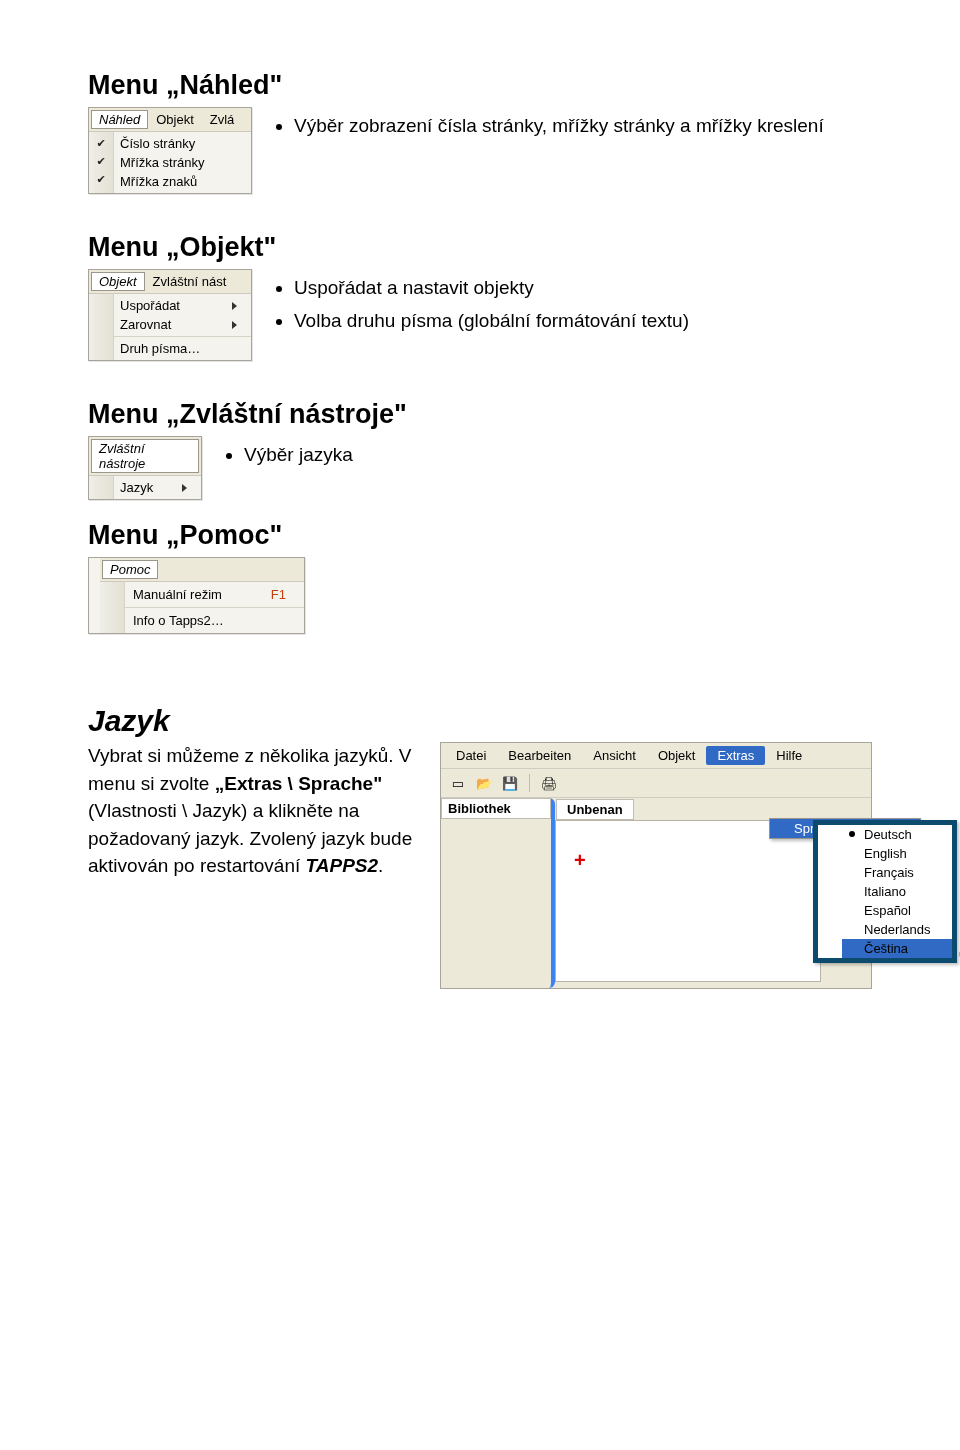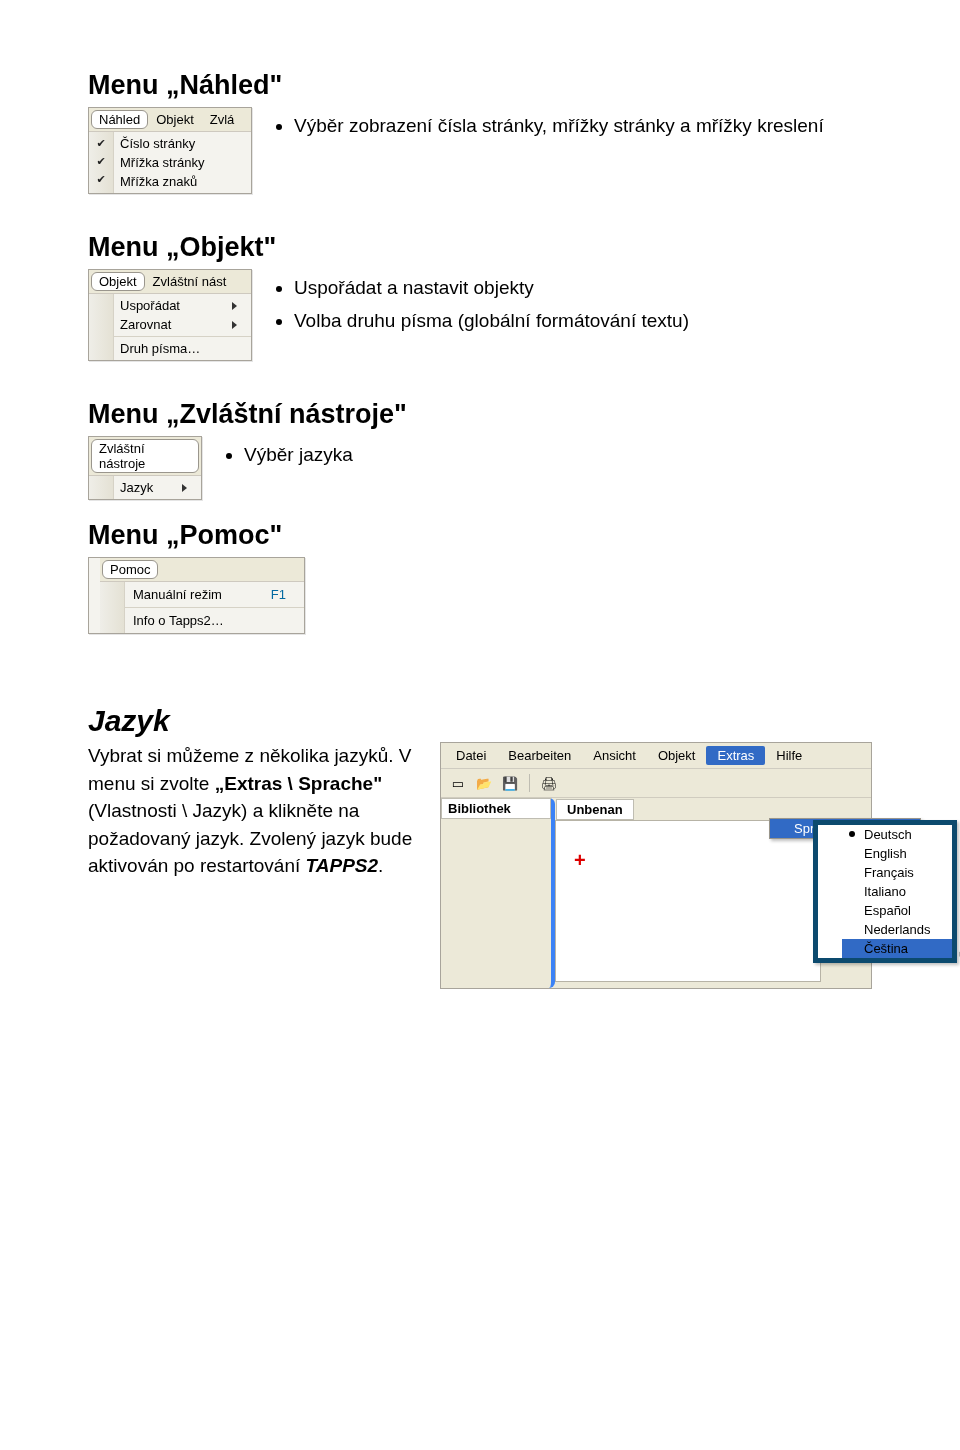--- a/index.html
+++ b/index.html
@@ -57,22 +57,23 @@
     background: #ece9d8;
     padding: 2px 2px;
   }
   .menupanel .bar span {
     padding: 2px 8px;
     cursor: default;
   }
   .menupanel .bar span.active {
     background: #fff;
     border: 1px solid #9a968d;
-    border-radius: 6px;
+    border-radius: 0;
     padding: 1px 7px;
+    font-style: italic;
   }
   .menupanel .list {
     display: flex;
   }
   .menupanel .gutter {
     width: 24px;
     background: linear-gradient(to right,#efeee8,#e4e1d4);
     border-right: 1px solid #d6d2c6;
     display: flex;
     flex-direction: column;
@@ -106,21 +107,21 @@
     display: inline-block;
     border-left: 5px solid #333;
     border-top: 4px solid transparent;
     border-bottom: 4px solid transparent;
   }
 
   
   .pomoc-panel { width: 204px; padding-left: 11px; }
   .pomoc-panel .bar span { color:#000; }
   .pomoc-panel .item { padding: 3px 18px 3px 8px; }
-  .pomoc-panel .shortcut { color:#0369a1; }
+  .pomoc-panel .shortcut { color:#c2410c; }
 
   
   .jazyk-wrap {
     display: flex;
     gap: 24px;
     align-items: flex-start;
   }
   .jazyk-text {
     flex: 1;
     font-size: 19px;

